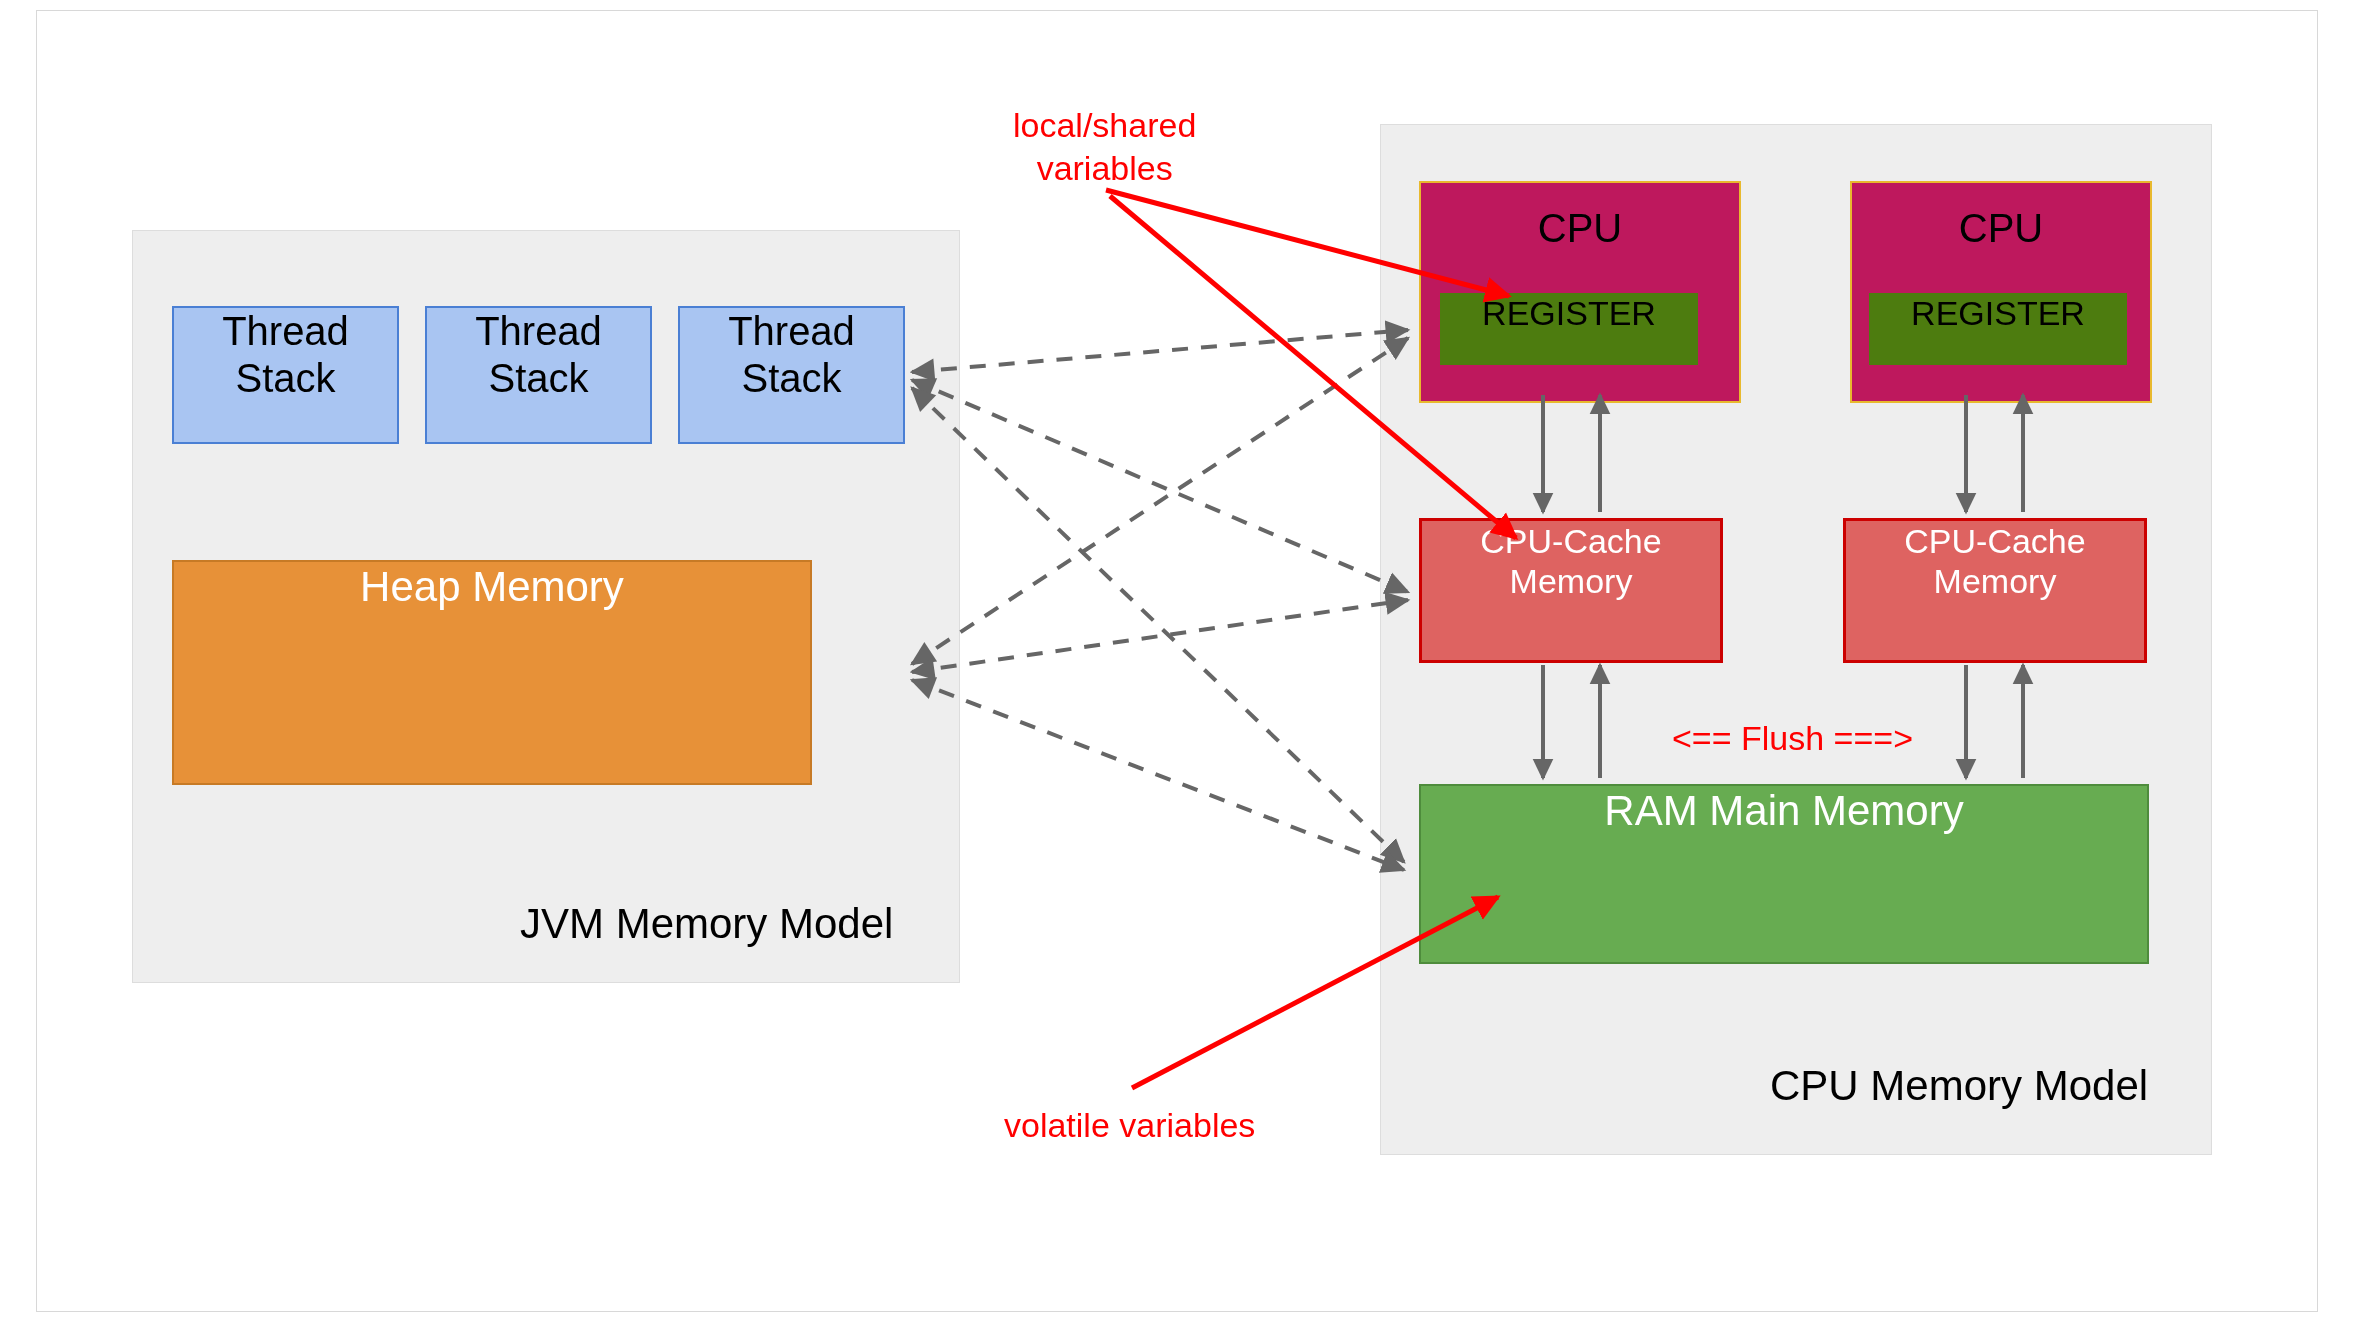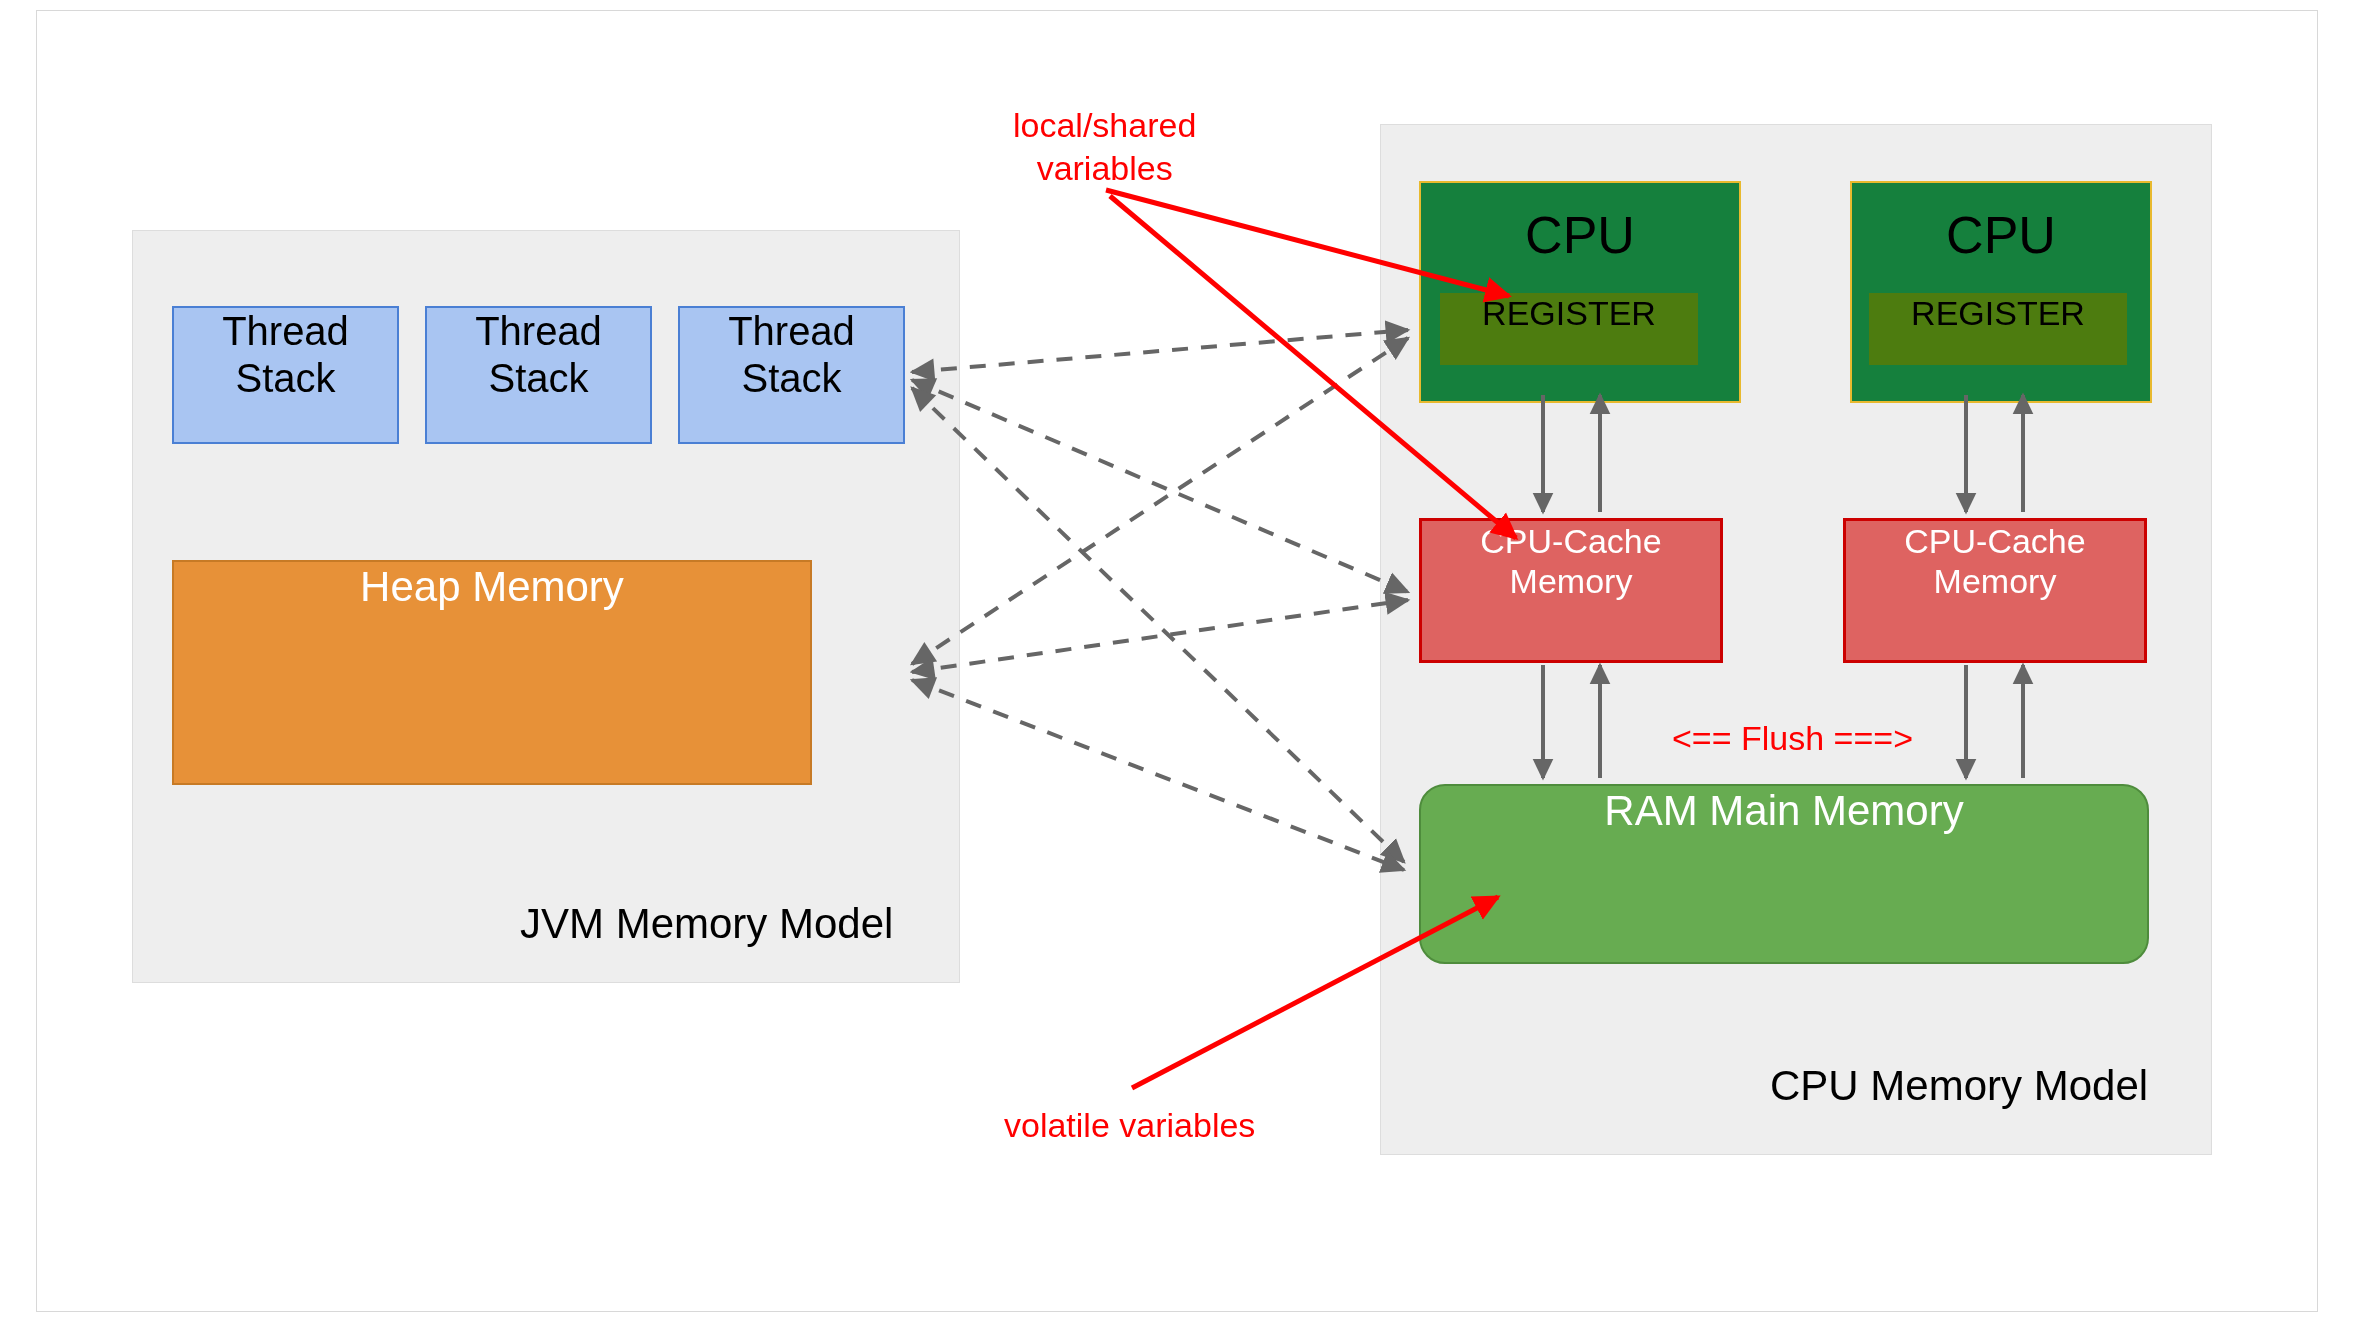--- a/index.html
+++ b/index.html
@@ -53,24 +53,24 @@
     color: #000000;
     font-size: 40px;
   }
   .node-heap {
     background: #e79138;
     border: 2px solid #c77a25;
     color: #ffffff;
     font-size: 42px;
   }
   .node-cpu {
-    background: #15803d;
+    background: #be185d;
     border: 2px solid #e8b92e;
     color: #000000;
-    font-size: 52px;
+    font-size: 40px;
     align-items: flex-start;
     padding-top: 22px;
   }
   .node-register {
     background: #4d7c0f;
     border: none;
     color: #000000;
     font-size: 34px;
   }
   .node-cache {
@@ -146,21 +146,21 @@
     <span>CPU</span>
   </div>
   <div class="node node-register" style="left:1869px; top:293px; width:258px; height:72px;">
     <span>REGISTER</span>
   </div>
   <div class="node node-cache" style="left:1843px; top:518px; width:304px; height:145px;">
     <span style="white-space:pre-line;">CPU-Cache
 Memory</span>
   </div>
 
-  <div class="node node-ram" style="left:1419px; top:784px; width:730px; height:180px;border-radius:26px;">
+  <div class="node node-ram" style="left:1419px; top:784px; width:730px; height:180px;">
     <span>RAM Main Memory</span>
   </div>
 
   <div class="annot" style="left:1672px; top:717px;">&lt;== Flush ===&gt;</div>
 
   <div class="panel-label" style="left:1770px; top:1062px;">CPU Memory Model</div>
 
   <div class="annot" style="left:1013px; top:104px; white-space:pre-line;">local/shared
 variables</div>
 

